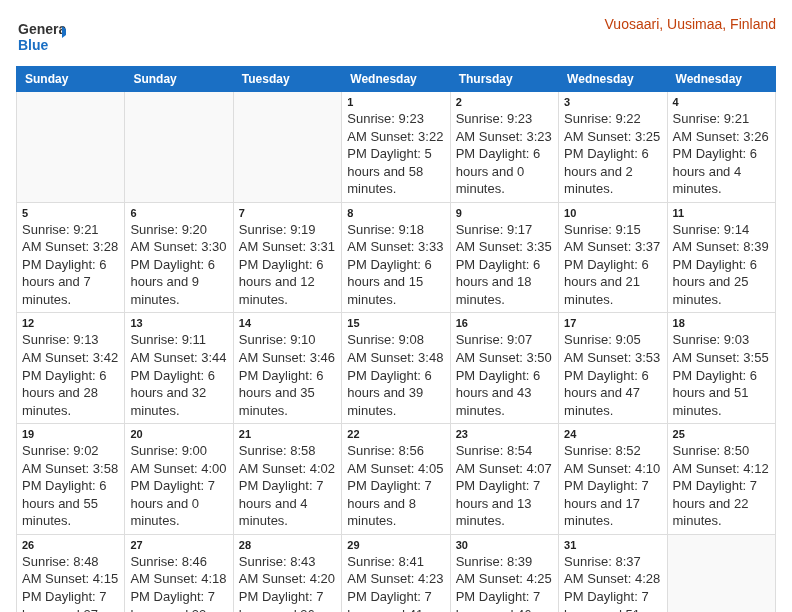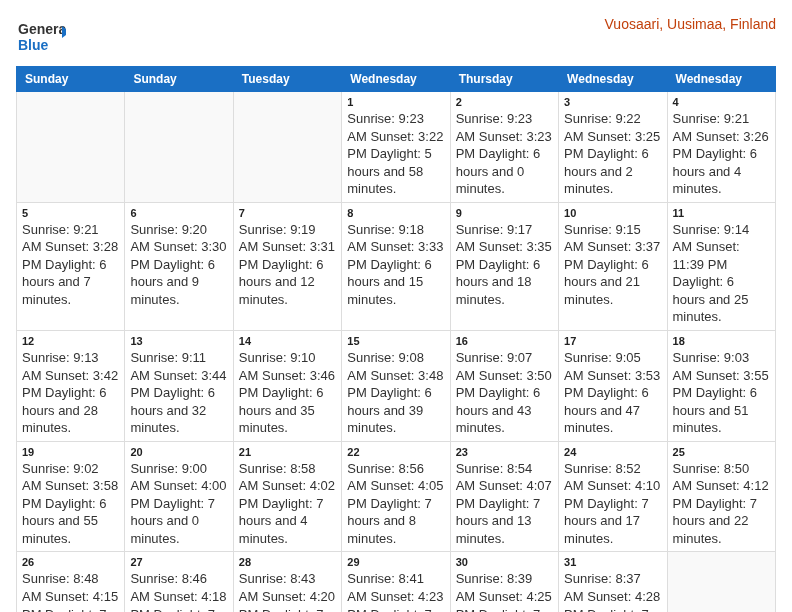--- a/index.html
+++ b/index.html
@@ -184,21 +184,21 @@
           <td>
             <div class="day-number">10</div>
             <div class="day-info">Sunrise: 9:15 AM
 Sunset: 3:37 PM
 Daylight: 6 hours
 and 21 minutes.</div>
           </td>
           <td>
             <div class="day-number">11</div>
             <div class="day-info">Sunrise: 9:14 AM
-Sunset: 11:39 PM
+Sunset: 8:39 PM
 Daylight: 6 hours
 and 25 minutes.</div>
           </td>
         </tr>
         <tr>
           <td>
             <div class="day-number">12</div>
             <div class="day-info">Sunrise: 9:13 AM
 Sunset: 3:42 PM
 Daylight: 6 hours

